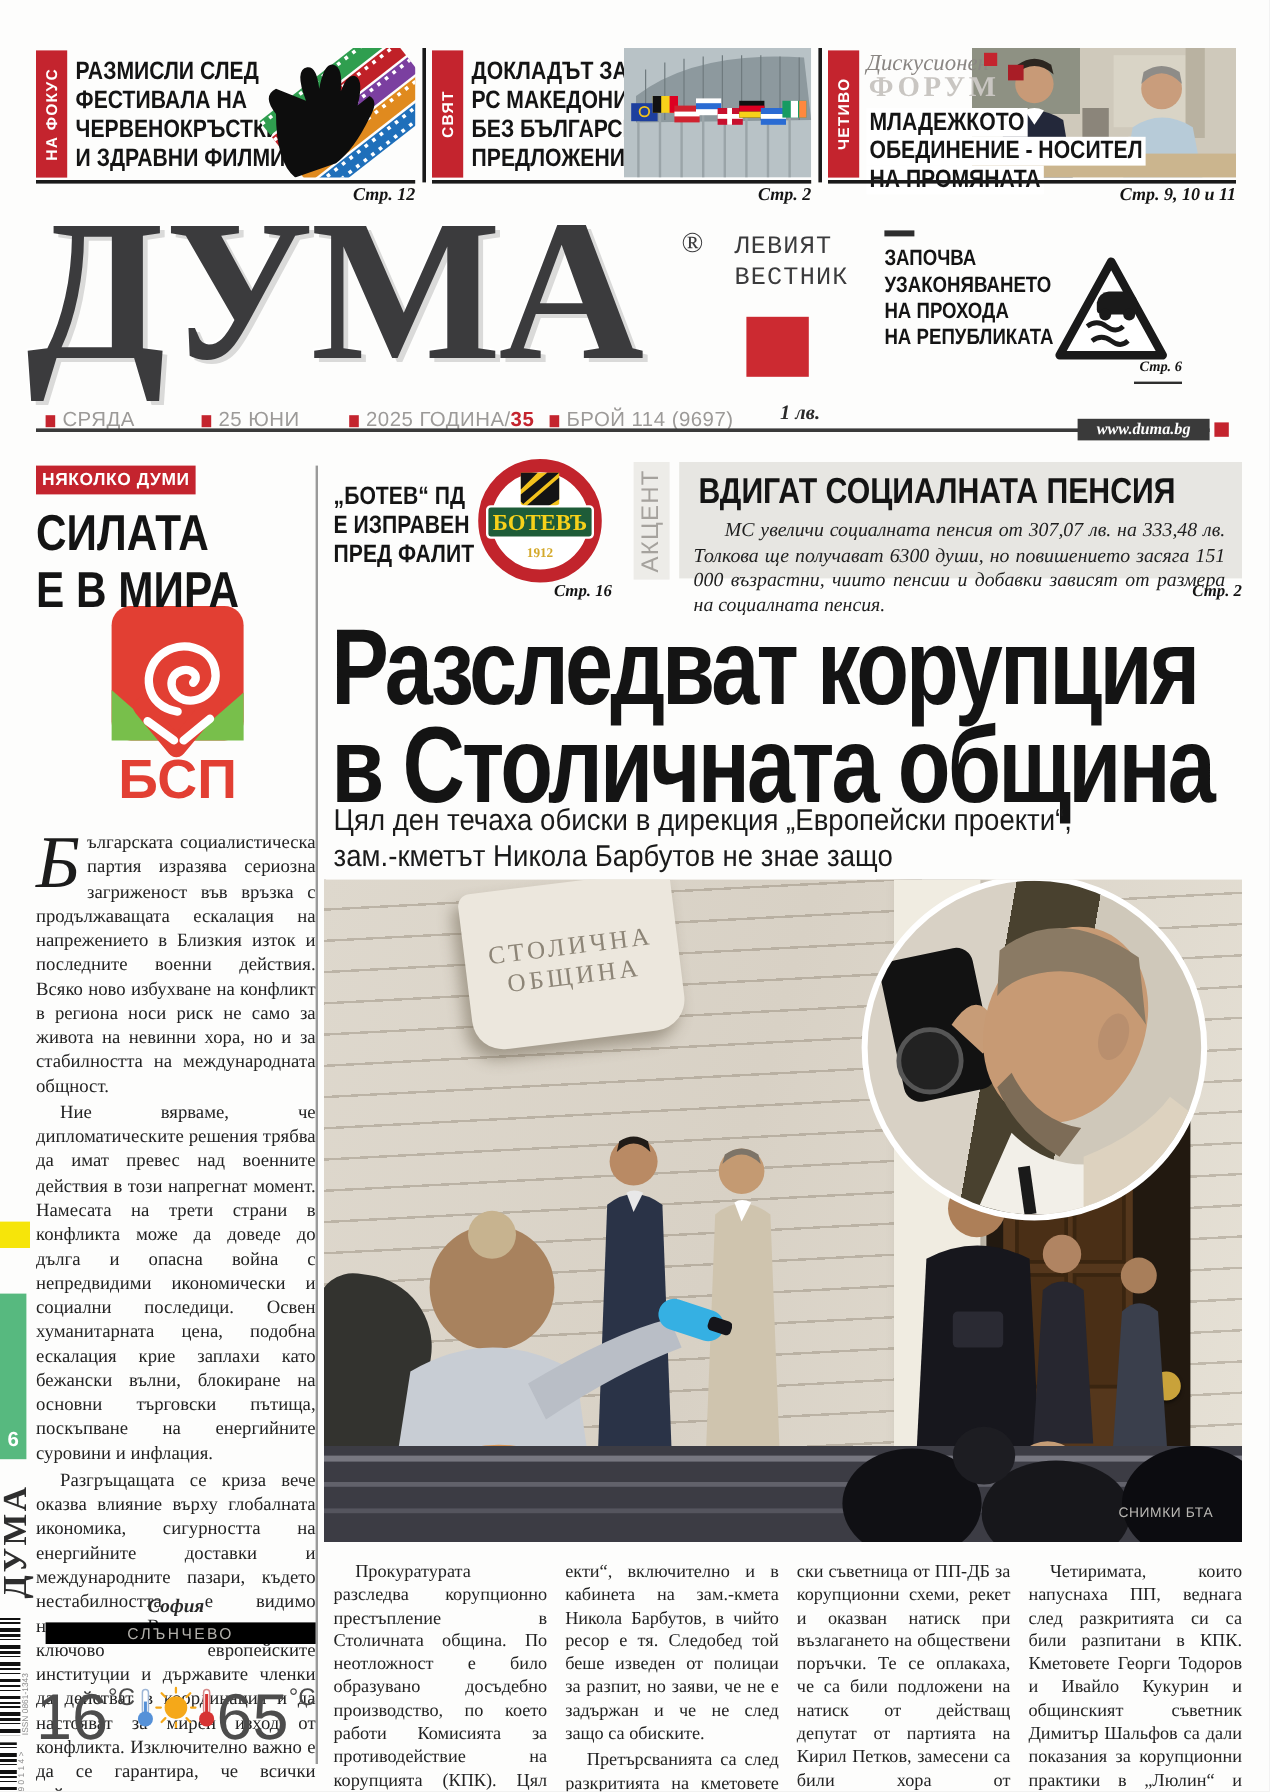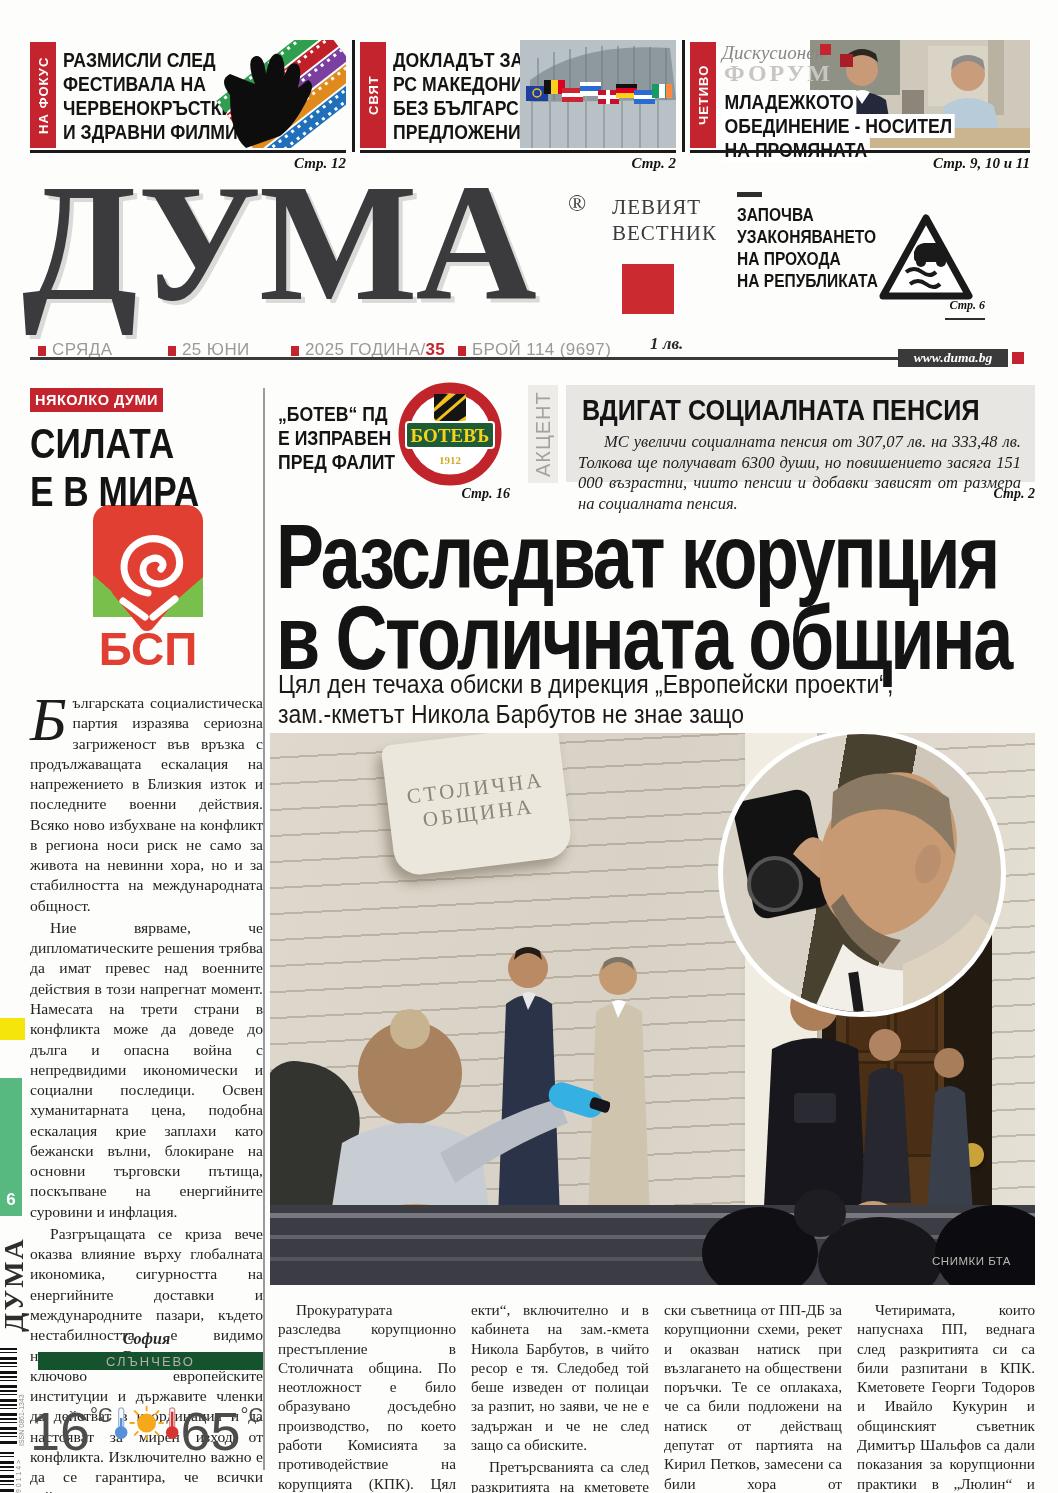--- a/index.html
+++ b/index.html
@@ -154,21 +154,21 @@
     <div><span class="cl" style="background:#fff;padding:0 3px;">МЛАДЕЖКОТО</span></div>
     <div><span class="cl" style="background:#fff;padding:0 3px;">ОБЕДИНЕНИЕ - НОСИТЕЛ</span></div>
     <div><span class="cl" style="background:#fff;padding:0 3px;">НА ПРОМЯНАТА</span></div>
   </div>
   <div class="abs teaser-rule" style="left:690px;top:150px;width:340px;"></div>
   <div class="abs pageref" style="left:880px;top:155px;width:150px;">Стр. 9, 10 и 11</div>
 
   <div class="abs serif" style="left:22px;top:162px;font-size:168px;line-height:160px;font-weight:bold;color:#3b3b3d;
        letter-spacing:-2px;text-shadow:4px 4px 0 rgba(59,59,61,.18), -1px -1px 0 #fff;">ДУМА</div>
   <div class="abs serif" style="left:568px;top:190px;font-size:24px;color:#3b3b3d;">®</div>
-  <div class="abs serif" style="left:612px;top:194px;font-size:21px;line-height:26px;color:#3b3b3d;letter-spacing:1px;">
+  <div class="abs serif" style="left:612px;top:194px;font-size:21px;line-height:26px;color:#3b3b3d;letter-spacing:1px;font-family:Liberation Mono, monospace;">
     <div>ЛЕВИЯТ</div>
     <div>ВЕСТНИК</div>
   </div>
   <div class="abs" style="left:622px;top:264px;width:52px;height:50px;background:#cc2a31;"></div>
 
   <div class="abs" style="left:737px;top:192px;width:25px;height:5px;background:#2e2e2e;"></div>
   <div class="abs" style="left:737px;top:204px;font-size:18.5px;">
     <div><span class="cl">ЗАПОЧВА</span></div>
     <div><span class="cl">УЗАКОНЯВАНЕТО</span></div>
     <div><span class="cl">НА ПРОХОДА</span></div>
@@ -222,21 +222,21 @@
   <div class="abs" style="left:263px;top:388px;width:1.5px;height:1082px;background:#9a9a9a;"></div>
 
   <div class="abs article" style="left:30px;top:693px;width:233px;">
     <p><span class="dropcap">Б</span><span>ългарската социалистическа партия изразява сериозна загриженост във връзка с продължаващата ескалация на напрежението в Близкия изток и последните военни действия. Всяко ново избухване на конфликт в региона носи риск не само за живота на невинни хора, но и за стабилността на международната общност.</span></p>
     <p class="ind">Ние вярваме, че дипломатическите решения трябва да имат превес над военните действия в този напрегнат момент. Намесата на трети страни в конфликта може да доведе до дълга и опасна война с непредвидими икономически и социални последици. Освен хуманитарната цена, подобна ескалация крие заплахи като бежански вълни, блокиране на основни търговски пътища, поскъпване на енергийните суровини и инфлация.</p>
     <p class="ind">Разгръщащата се криза вече оказва влияние върху глобалната икономика, сигурността на енергийните доставки и международните пазари, където нестабилността е видимо нарастваща. В този контекст е ключово европейските институции и държавите членки да действат в координация и да настояват за мирен изход от конфликта. Изключително важно е да се гарантира, че всички действия се осъществяват в съответствие с международното право и принципите на ООН, като това ще обезпечи усилията за дълготрайна стабилност в региона.</p>
 
   </div>
 
   <div class="abs serif" style="left:30px;top:1330px;width:233px;text-align:center;font-size:16px;font-style:italic;font-weight:bold;color:#2a2a2a;">София</div>
-  <div class="abs" style="left:38px;top:1352px;width:225px;height:18px;background:#14532d;color:#b2b0ab;
+  <div class="abs" style="left:38px;top:1352px;width:225px;height:18px;background:#000000;color:#b2b0ab;
        display:flex;align-items:center;justify-content:center;font-size:13px;letter-spacing:2px;">СЛЪНЧЕВО</div>
   <div class="abs" style="left:30px;top:1378px;width:233px;height:90px;display:flex;align-items:center;justify-content:space-between;">
     <div style="font-size:54px;color:#4c4c4c;line-height:80px;"><span>16</span><span style="font-size:20px;vertical-align:28px;">°C</span></div>
     <svg width="26" height="52" viewBox="0 0 26 52">
       <rect x="9" y="2" width="8" height="32" rx="4" fill="#fff" stroke="#9db6d6" stroke-width="2"></rect>
       <circle cx="13" cy="41" r="10" fill="#5591d8"></circle>
         <rect x="11" y="18" width="4" height="22" fill="#5591d8"></rect>
     </svg>
     <svg width="56" height="56" viewBox="0 0 56 56">
       <circle cx="28" cy="28" r="15" fill="#f5a819"></circle>

